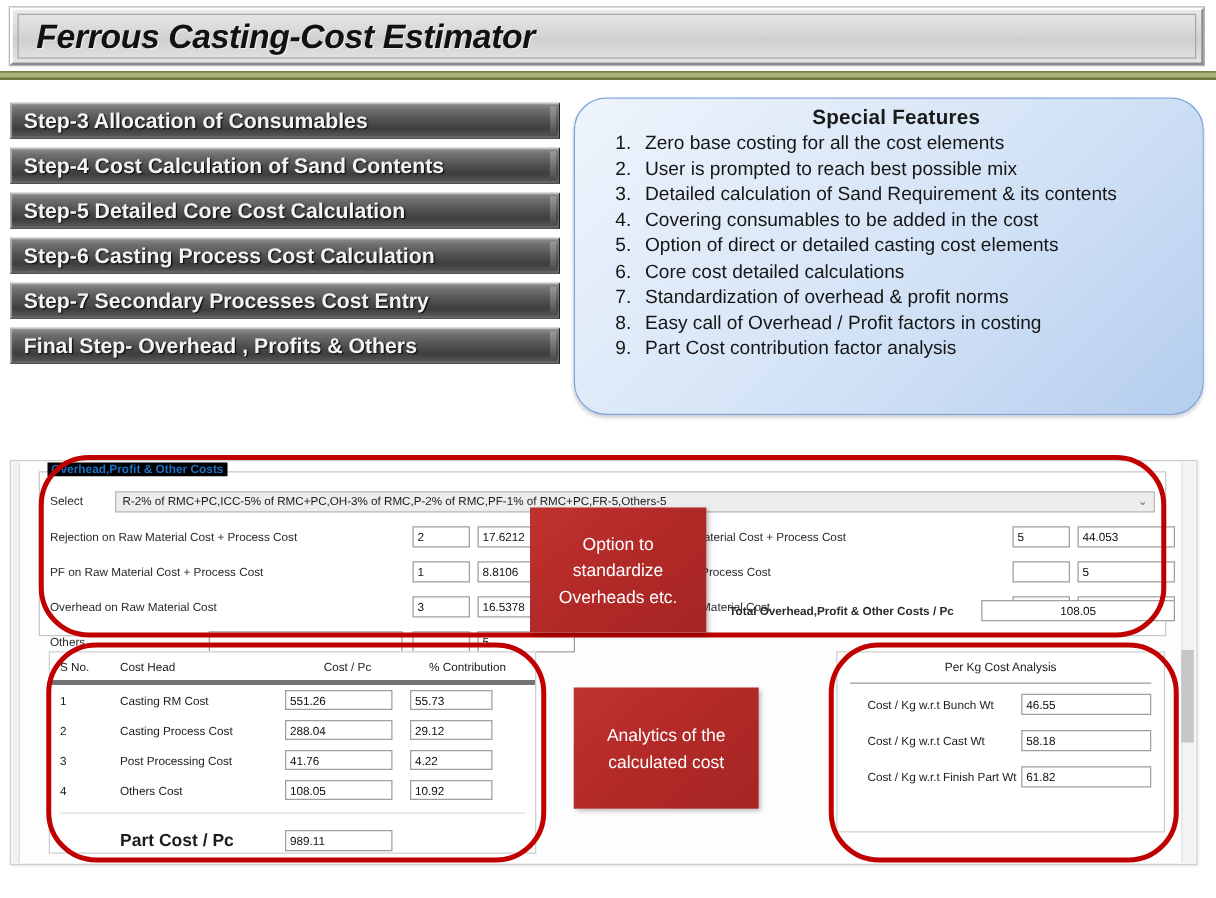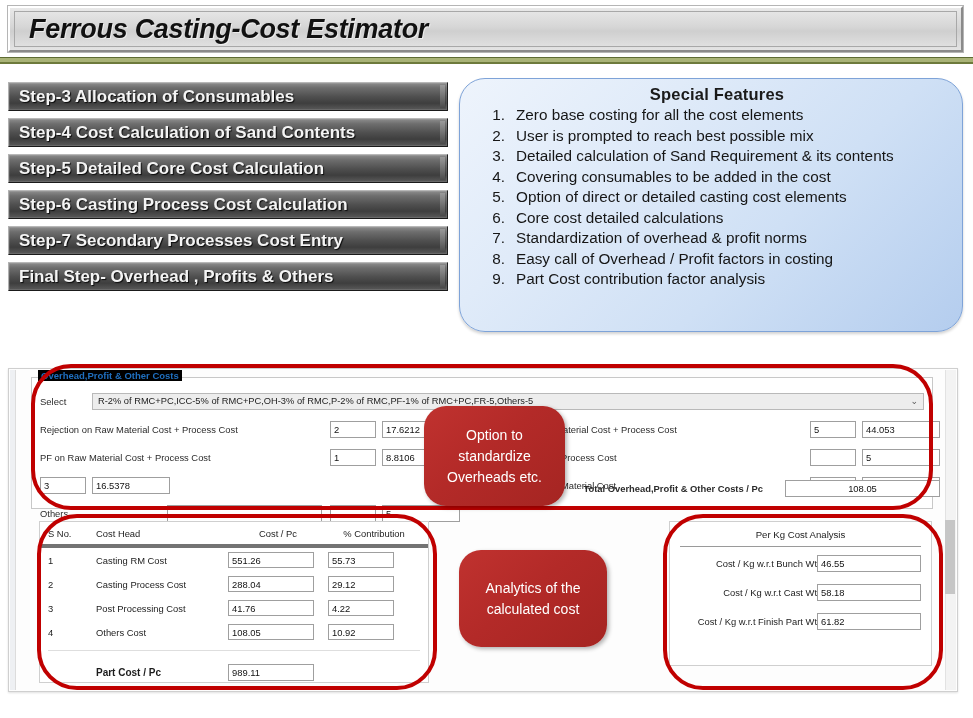--- a/index.html
+++ b/index.html
@@ -164,42 +164,42 @@
   .c-pct{flex:1;text-align:center;}
 
   .cost-row{display:flex;align-items:center;height:24px;padding:0 8px;}
   .cost-row .c-sno,.cost-row .c-head{font-size:9.4px;color:#1c1c1c;}
   .cost-row .inp{height:16px;}
   .cell-in{width:86px;flex:0 0 86px;margin-right:14px;}
   .cell-in2{width:66px;flex:0 0 66px;}
 
   .cost-sep{margin:6px 8px 0 8px;border-top:1px solid #dedede;}
   .part-row{display:flex;align-items:center;height:26px;padding:0 8px;margin-top:8px;}
-  .part-lbl{width:180px;flex:0 0 180px;font-size:10px;color:#1c1c1c;font-weight:bold;padding-left:48px;box-sizing:border-box;}
+  .part-lbl{width:180px;flex:0 0 180px;font-size:14px;color:#1c1c1c;font-weight:bold;padding-left:48px;box-sizing:border-box;}
   .part-in{width:86px;flex:0 0 86px;}
 
   .perkg-title{text-align:center;font-size:9.6px;color:#1c1c1c;padding:7px 0 6px 0;border-bottom:1px solid #9a9a9a;margin:0 10px;}
-  .perkg-row{display:flex;align-items:center;height:26px;padding:0 10px;margin-top:3px;text-align:right;}
+  .perkg-row{display:flex;align-items:center;height:26px;padding:0 10px;margin-top:3px;}
   .perkg-lbl{flex:1;font-size:9.4px;color:#1c1c1c;white-space:nowrap;padding-left:14px;box-sizing:border-box;}
   .perkg-in{width:104px;flex:0 0 104px;}
 
   
   .redring{position:absolute;border:4px solid #c00000;border-radius:40px;pointer-events:none;}
   .ring-top{left:22px;top:-5px;width:894px;height:138px;}
   .ring-cost{left:28px;top:145px;width:392px;height:168px;}
   .ring-perkg{left:654px;top:145px;width:272px;height:168px;}
 
   
   .callout{
     position:absolute;
     background:linear-gradient(140deg,#c0322f 0%,#b32a28 45%,#a52522 100%);
     color:#ffffff;display:flex;align-items:center;justify-content:center;text-align:center;
     font-size:14px;line-height:21px;
     box-shadow:2px 2px 4px rgba(0,0,0,0.30);
-    padding:4px 8px;box-sizing:border-box;border-radius:22px;
+    padding:4px 8px;box-sizing:border-box;
   }
   .callout-std{left:424px;top:406px;width:141px;height:100px;}
   .callout-ana{left:459px;top:550px;width:148px;height:97px;}
 </style>
 </head>
 <body>
 
 <div class="title-wrap">
   <div class="title-inner">
     <div class="title-text">Ferrous Casting-Cost Estimator</div>
@@ -292,20 +292,21 @@
         <div class="flbl">Rejection on Raw Material Cost + Process Cost</div>
         <div class="inp inp-sm">2</div>
         <div class="inp inp-md">17.6212</div>
       </div>
       <div class="frow">
         <div class="flbl">PF on Raw Material Cost + Process Cost</div>
         <div class="inp inp-sm">1</div>
         <div class="inp inp-md">8.8106</div>
       </div>
       <div class="frow">
+        <div class="flbl">Overhead on Raw Material Cost</div>
         <div class="inp inp-sm">3</div>
         <div class="inp inp-md">16.5378</div>
       </div>
       <div class="frow">
         <div class="flbl">Others</div>
         <div class="inp inp-wide"></div>
         <div class="inp inp-sm"></div>
         <div class="inp inp-md">5</div>
       </div>
     </div>

